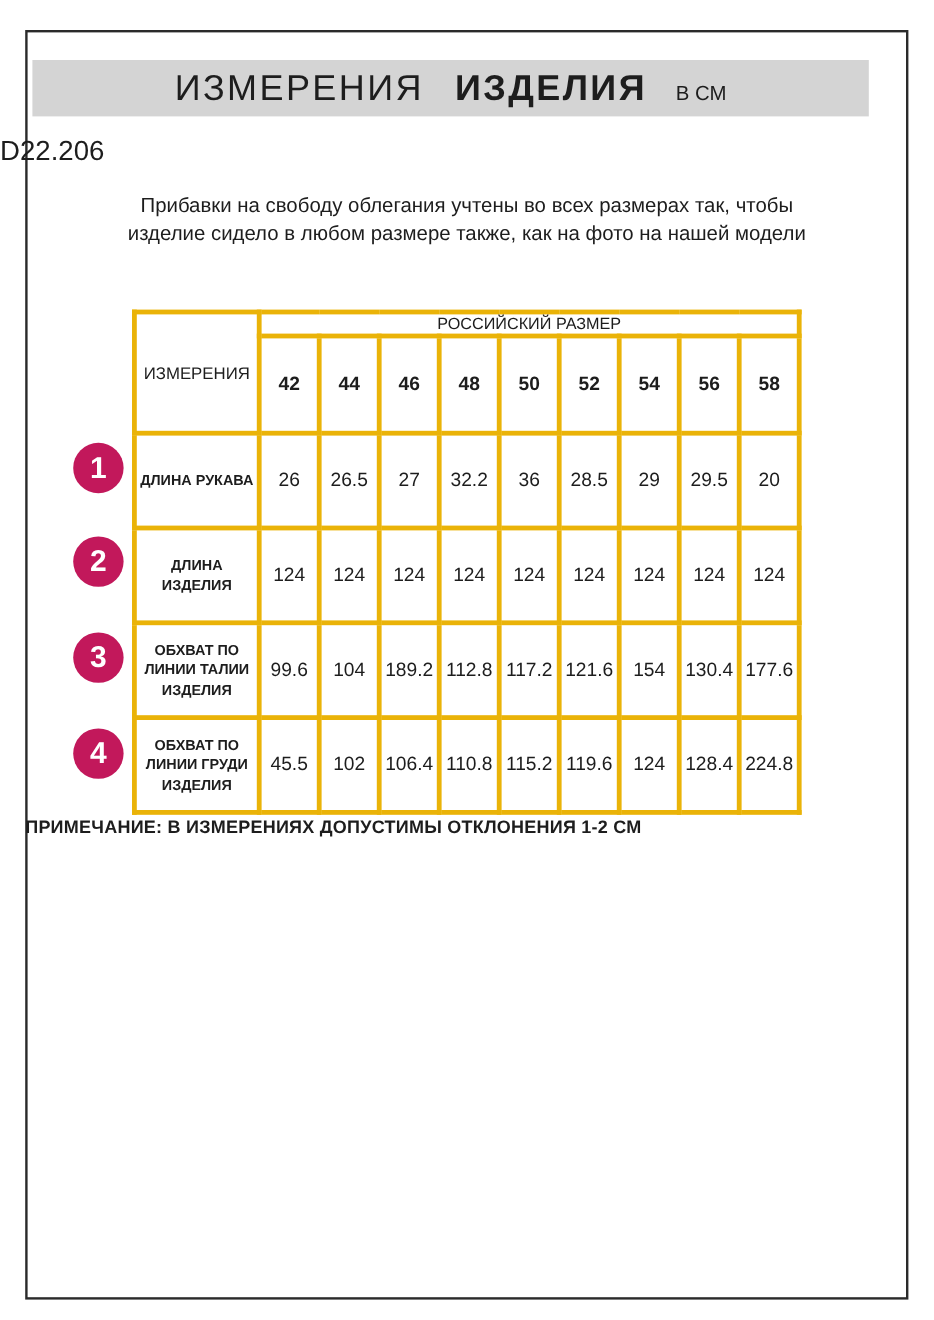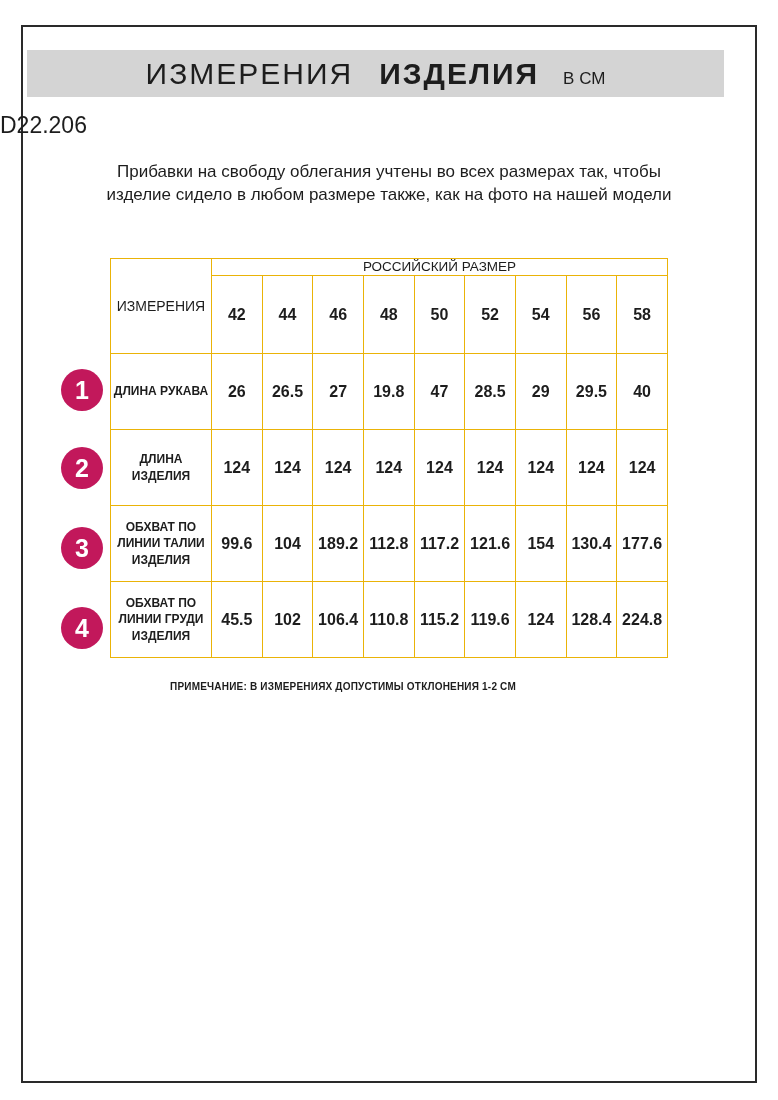--- a/index.html
+++ b/index.html
@@ -65,21 +65,21 @@
   }
   table.size-table {
     position: absolute;
     left: 110px;
     top: 258px;
     width: 558px;
     border-collapse: collapse;
     table-layout: fixed;
   }
   .size-table th, .size-table td {
-    border: 1px solid #eab308;
+    border: 4px solid #eab308;
     text-align: center;
     vertical-align: middle;
     padding: 0;
     background: #ffffff;
   }
   .meas-hdr {
     width: 100px;
     font-size: 14px;
     font-weight: normal;
   }
@@ -96,43 +96,42 @@
   }
   .label-cell {
     height: 75px;
     font-size: 12px;
     font-weight: bold;
     line-height: 1.35;
     padding: 0 5px;
   }
   .value-cell {
     font-size: 16px;
-    font-weight: bold;
+    font-weight: normal;
   }
   .marker {
     position: absolute;
     left: 61px;
     width: 42px;
     height: 42px;
     border-radius: 50%;
     background: var(--marker-color, #c2185b);
     color: #ffffff;
     font-size: 25px;
     font-weight: bold;
     display: flex;
     align-items: center;
     justify-content: center;
   }
   .note {
     position: absolute;
     left: 21px;
     top: 681px;
     width: 644px;
-    text-align: center;
-    font-size: 10px;
+    font-size: 15px;
     font-weight: bold;
     letter-spacing: 0.2px;
   }
 </style>
 </head>
 <body>
 
 <div class="frame"></div>
 
 <div class="titlebar">
@@ -160,26 +159,26 @@
         <th class="size-cell">56</th>
         <th class="size-cell">58</th>
       </tr>
   </thead>
   <tbody id="table-body">
       <tr>
         <th class="label-cell">ДЛИНА РУКАВА</th>
         <td class="value-cell">26</td>
         <td class="value-cell">26.5</td>
         <td class="value-cell">27</td>
-        <td class="value-cell">19.8</td>
-        <td class="value-cell">47</td>
+        <td class="value-cell">32.2</td>
+        <td class="value-cell">36</td>
         <td class="value-cell">28.5</td>
         <td class="value-cell">29</td>
         <td class="value-cell">29.5</td>
-        <td class="value-cell">40</td>
+        <td class="value-cell">20</td>
       </tr>
       <tr>
         <th class="label-cell">ДЛИНА ИЗДЕЛИЯ</th>
         <td class="value-cell">124</td>
         <td class="value-cell">124</td>
         <td class="value-cell">124</td>
         <td class="value-cell">124</td>
         <td class="value-cell">124</td>
         <td class="value-cell">124</td>
         <td class="value-cell">124</td>

